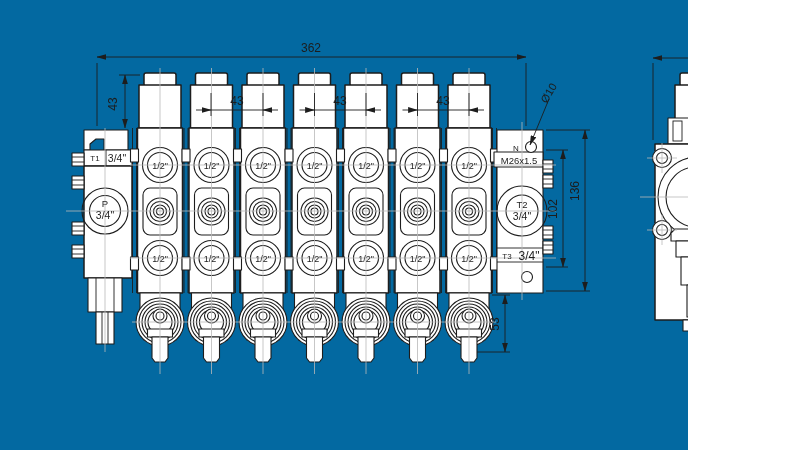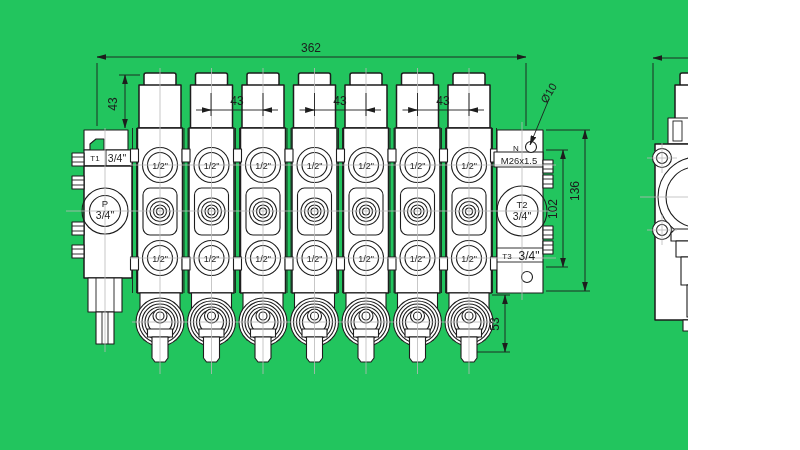--- a/index.html
+++ b/index.html
@@ -1,16 +1,16 @@
 <!DOCTYPE html>
 <html><head>
 <meta charset="utf-8">
 <style>
   html,body{margin:0;padding:0;background:#ffffff;}
-  .stage{width:688px;height:450px;position:relative;background:#22c55e;overflow:hidden;}
+  .stage{width:688px;height:450px;position:relative;background:#0369a1;overflow:hidden;}
   svg{display:block;}
   
   .s1 {fill:#ffffff;stroke:#1d1d1d;stroke-width:1.5;stroke-linejoin:round;}
   .s1b{fill:#ffffff;stroke:#1d1d1d;stroke-width:1.1;stroke-linejoin:round;}
   .s2 {fill:none;stroke:#1d1d1d;stroke-width:1.1;}
   .s3 {fill:none;stroke:#1d1d1d;stroke-width:0.9;}
   .cl {fill:none;stroke:#b9b9b9;stroke-width:0.8;}
   .dim{fill:none;stroke:#1d1d1d;stroke-width:0.9;}
   .dt {font-family:"Liberation Sans",sans-serif;font-size:12px;fill:#1d1d1d;text-anchor:middle;}
   .dts{font-family:"Liberation Sans",sans-serif;font-size:11px;fill:#1d1d1d;text-anchor:middle;}

